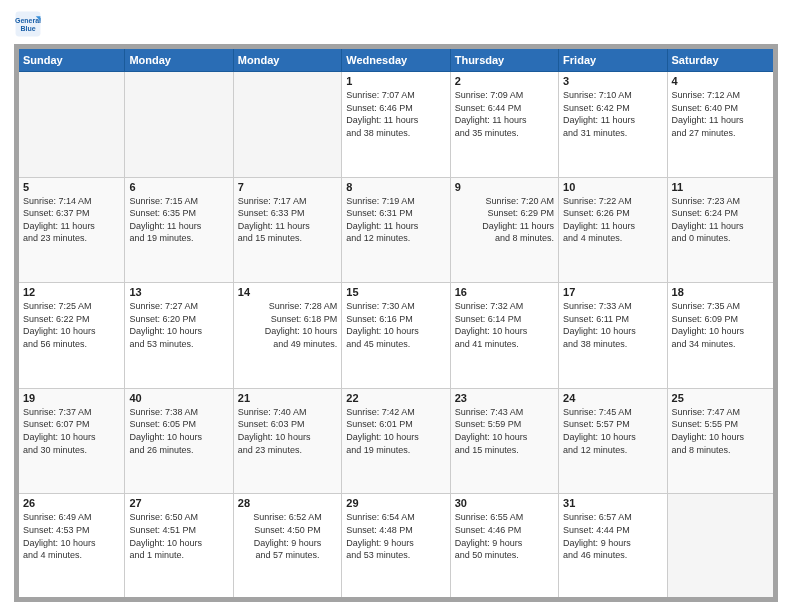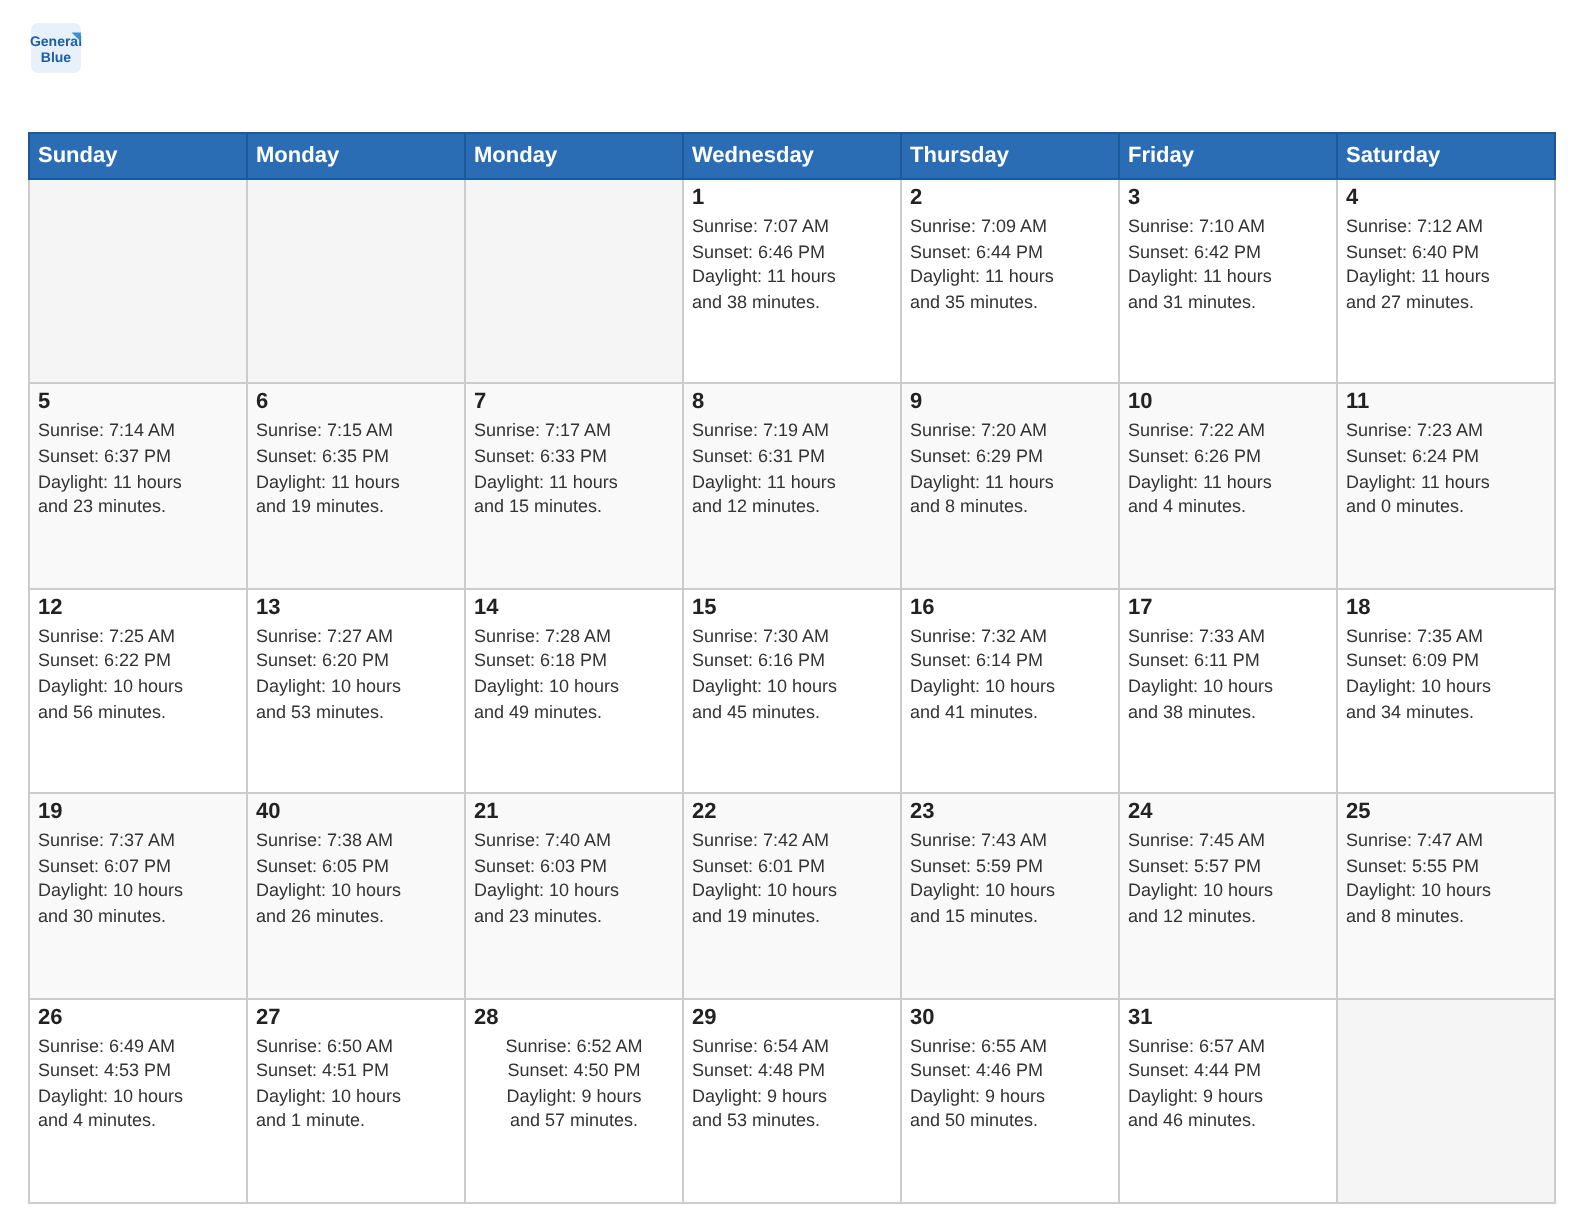--- a/index.html
+++ b/index.html
@@ -49,25 +49,24 @@
       font-weight: bold;
       color: #222;
       line-height: 1.1;
     }
     .location {
       font-size: 13px;
       color: #555;
     }
     .calendar {
       flex: 1;
-      border: 1px solid #a3a3a3;
+      border: 5px solid #a3a3a3;
       border-collapse: collapse;
       width: 100%;
       table-layout: fixed;
-      margin-top: 22px;
     }
     .calendar th {
       background: #2a6db5;
       color: #fff;
       font-size: 11px;
       font-weight: bold;
       padding: 5px 4px;
       text-align: left;
       border: 1px solid #1a5a9a;
     }
@@ -192,21 +191,21 @@
           </td>
           <td>
             <span class="day-number">8</span>
             <div class="day-info" style="white-space: pre-line;">Sunrise: 7:19 AM
 Sunset: 6:31 PM
 Daylight: 11 hours
 and 12 minutes.</div>
           </td>
           <td>
             <span class="day-number">9</span>
-            <div class="day-info" style="white-space: pre-line;">Sunrise: 7:20 AM
+            <div class="day-info" style="white-space: pre-line; text-align: right;">Sunrise: 7:20 AM
 Sunset: 6:29 PM
 Daylight: 11 hours
 and 8 minutes.</div>
           </td>
           <td>
             <span class="day-number">10</span>
             <div class="day-info" style="white-space: pre-line;">Sunrise: 7:22 AM
 Sunset: 6:26 PM
 Daylight: 11 hours
 and 4 minutes.</div>
@@ -229,21 +228,21 @@
           </td>
           <td>
             <span class="day-number">13</span>
             <div class="day-info" style="white-space: pre-line;">Sunrise: 7:27 AM
 Sunset: 6:20 PM
 Daylight: 10 hours
 and 53 minutes.</div>
           </td>
           <td>
             <span class="day-number">14</span>
-            <div class="day-info" style="white-space: pre-line;">Sunrise: 7:28 AM
+            <div class="day-info" style="white-space: pre-line; text-align: right;">Sunrise: 7:28 AM
 Sunset: 6:18 PM
 Daylight: 10 hours
 and 49 minutes.</div>
           </td>
           <td>
             <span class="day-number">15</span>
             <div class="day-info" style="white-space: pre-line;">Sunrise: 7:30 AM
 Sunset: 6:16 PM
 Daylight: 10 hours
 and 45 minutes.</div>

